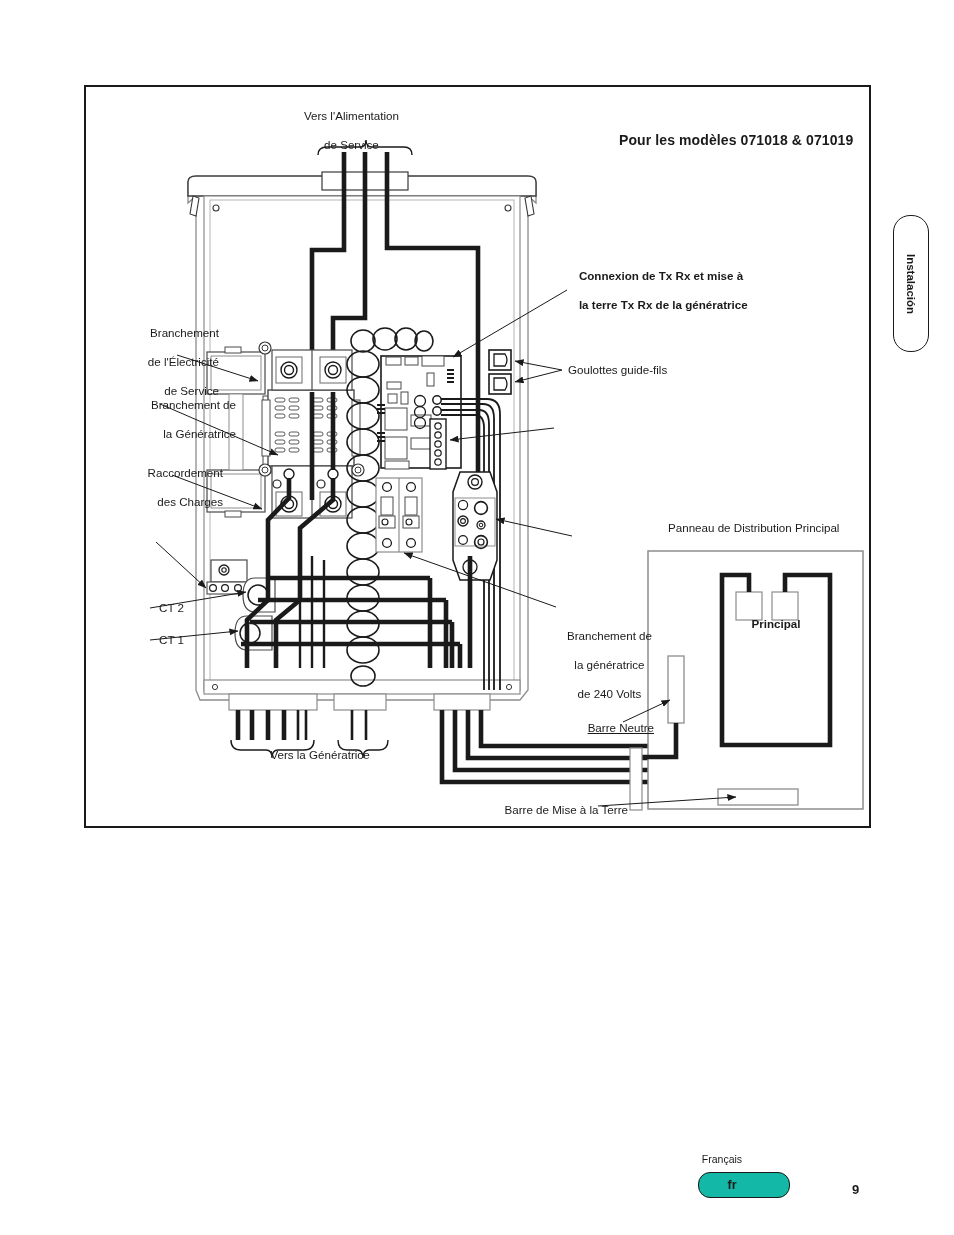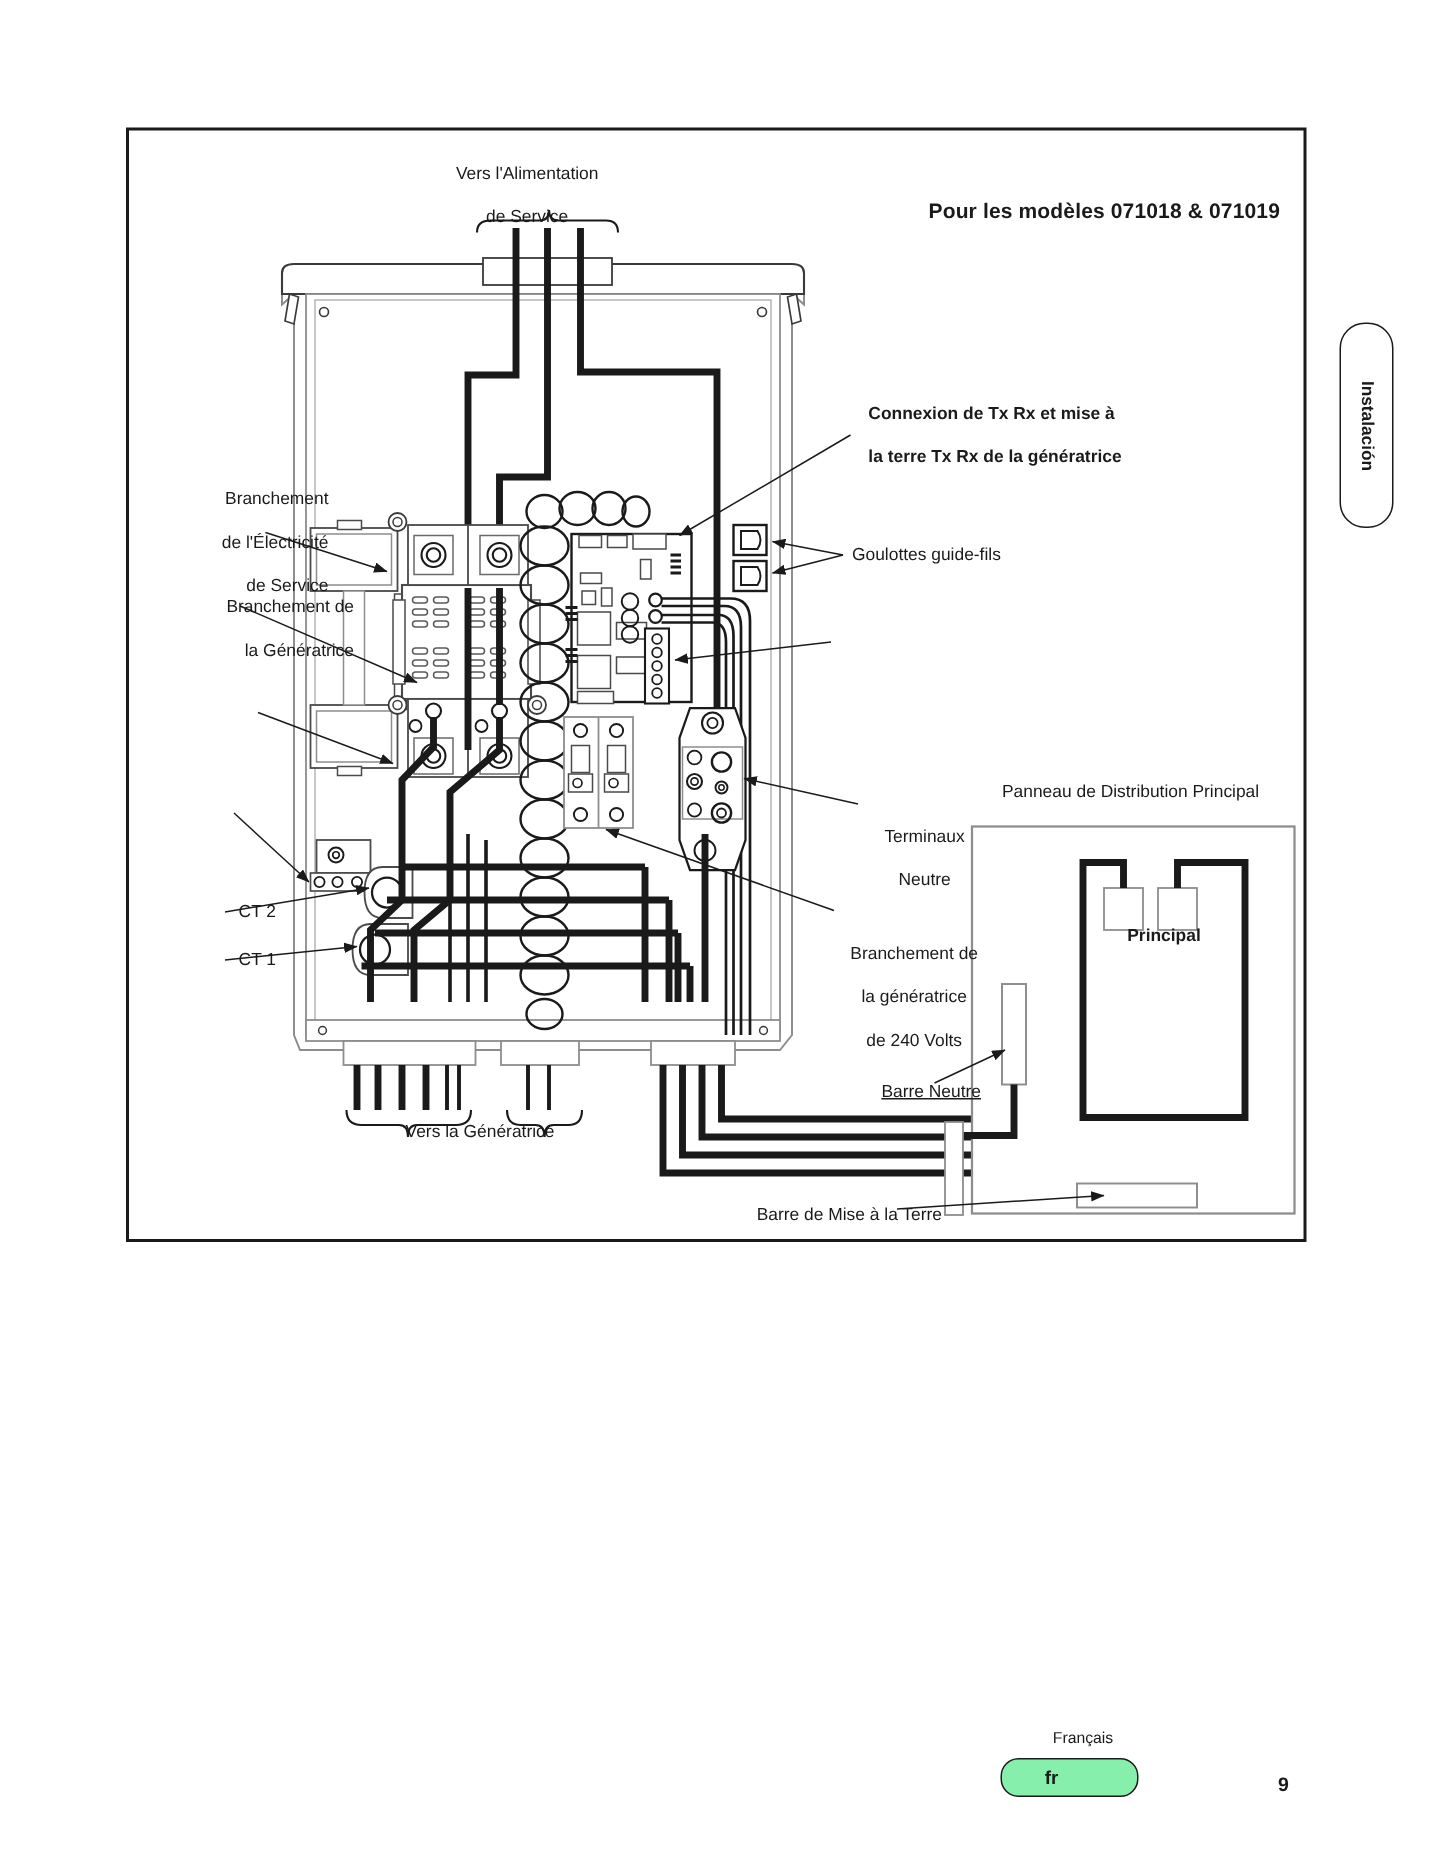--- a/index.html
+++ b/index.html
@@ -22,22 +22,22 @@
 
   
   .sidetab{position:absolute;left:893px;top:215px;width:34px;height:135px;
            border:1.6px solid #1a1a1a;border-radius:17px;background:#fff;}
   .sidetab span{position:absolute;left:50%;top:50%;
       transform:translate(-50%,-50%) rotate(90deg);
       font-size:11.5px;font-weight:bold;white-space:nowrap;}
 
   
   .lang-label{position:absolute;left:676px;top:1153px;width:92px;text-align:center;font-size:10.5px;}
-  .lang-pill{position:absolute;left:667px;top:1172px;width:66px;height:24px;
-             border:1.6px solid #1a1a1a;border-radius:12px;background:#86efac;padding-left:24px;}
+  .lang-pill{position:absolute;left:698px;top:1172px;width:66px;height:24px;
+             border:1.6px solid #1a1a1a;border-radius:12px;background:#14b8a6;padding-left:24px;}
   .lang-pill span{position:absolute;left:0;top:0;width:66px;line-height:24px;
                   text-align:center;font-size:12.5px;font-weight:bold;}
   .pageno{position:absolute;left:852px;top:1182px;font-size:13px;font-weight:bold;}
 </style>
 </head>
 <body>
 
 <div class="page">
 
   <div class="figframe"></div>
@@ -398,37 +398,37 @@
     <span>Branchement</span><br>
     <span>de l'Électricité</span><br>
     <span>de Service</span>
   </div>
 
   <div class="lbl r" style="left:0px;top:384px;width:200px;">
     <span>Branchement de</span><br>
     <span>la Génératrice</span>
   </div>
 
+  <div class="lbl r" style="left:0px;top:452px;width:187px;">
+    <span>Raccordement</span><br>
+    <span>des Charges</span>
+  </div>
 
 
   <div class="lbl r" style="left:0px;top:601px;width:148px;">CT 2</div>
   <div class="lbl r" style="left:0px;top:633px;width:148px;">CT 1</div>
 
   <div class="lbl" style="left:566px;top:255px;font-weight:bold;">
     <span>Connexion de Tx Rx et mise à</span><br>
     <span>la terre Tx Rx de la génératrice</span>
   </div>
 
   <div class="lbl" style="left:568px;top:363px;">Goulottes guide-fils</div>
 
 
-  <div class="lbl c" style="left:560px;top:537px;width:100px;">
-    <span>Terminaux</span><br>
-    <span>Neutre</span>
-  </div>
 
   <div class="lbl c" style="left:540px;top:615px;width:126px;">
     <span>Branchement de</span><br>
     <span>la génératrice</span><br>
     <span>de 240 Volts</span>
   </div>
 
   <div class="lbl c" style="left:235px;top:748px;width:170px;">Vers la Génératrice</div>
 
   <div class="lbl" style="left:668px;top:521px;">Panneau de Distribution Principal</div>

